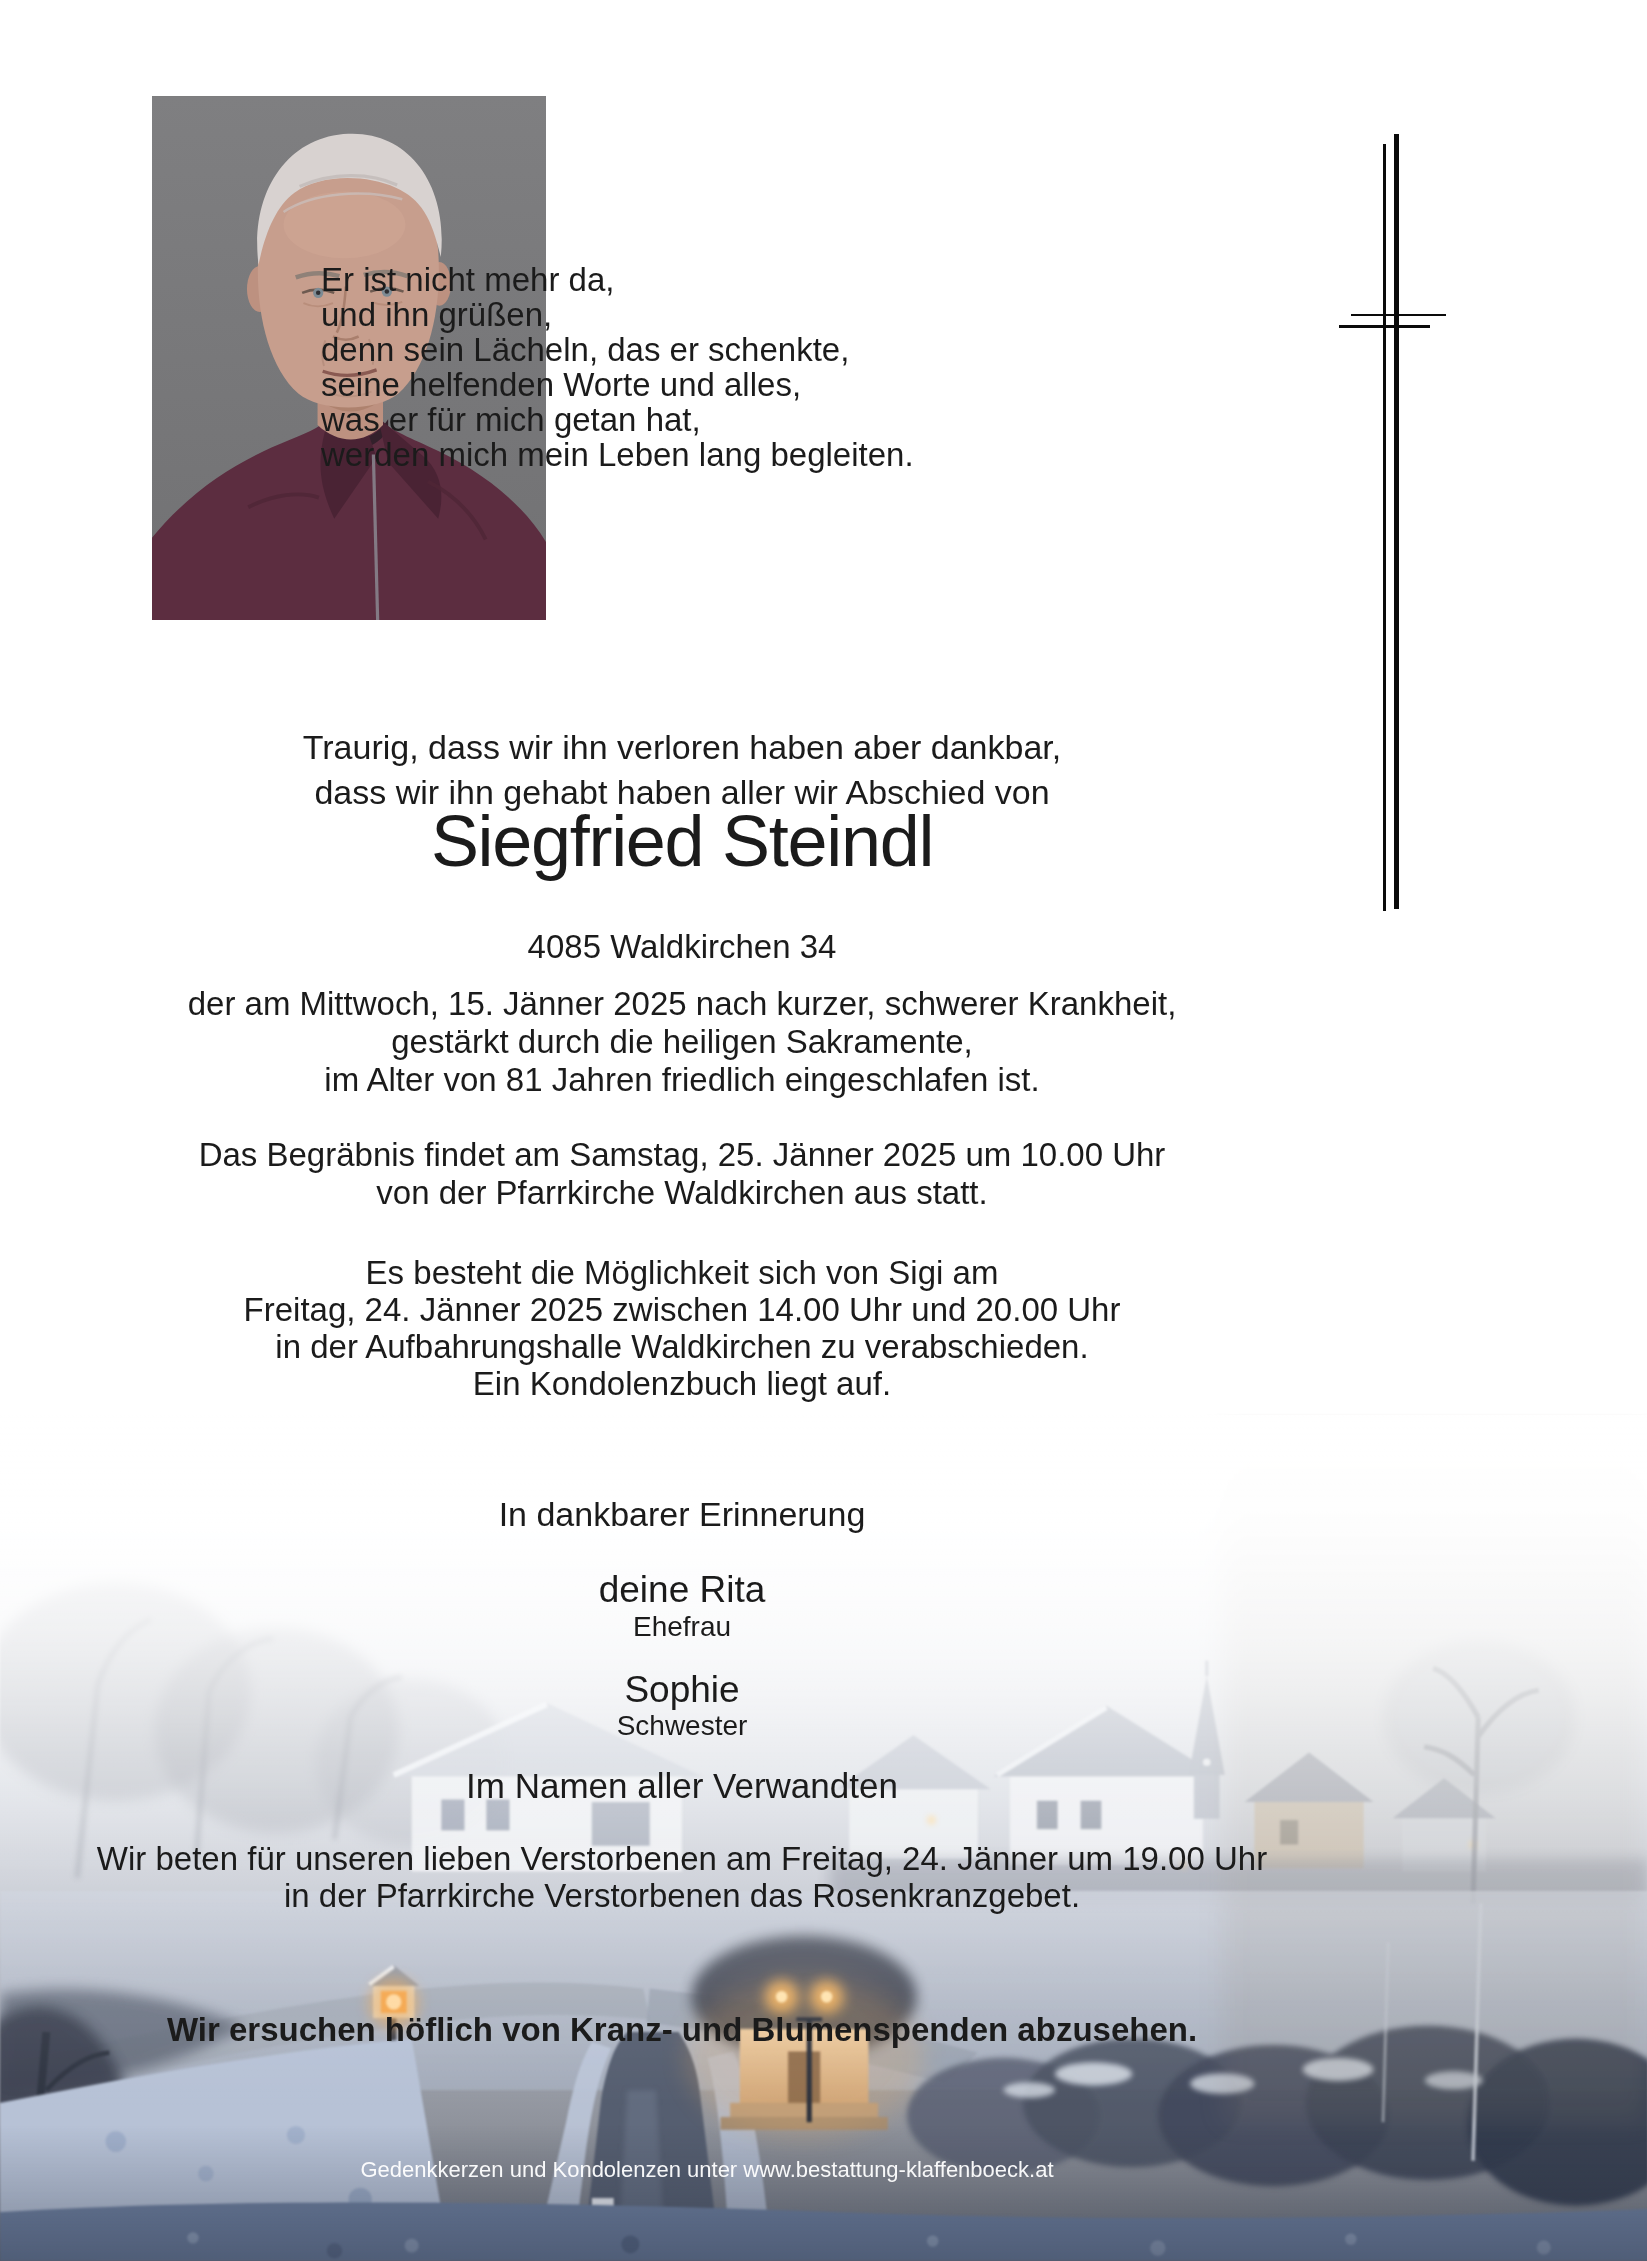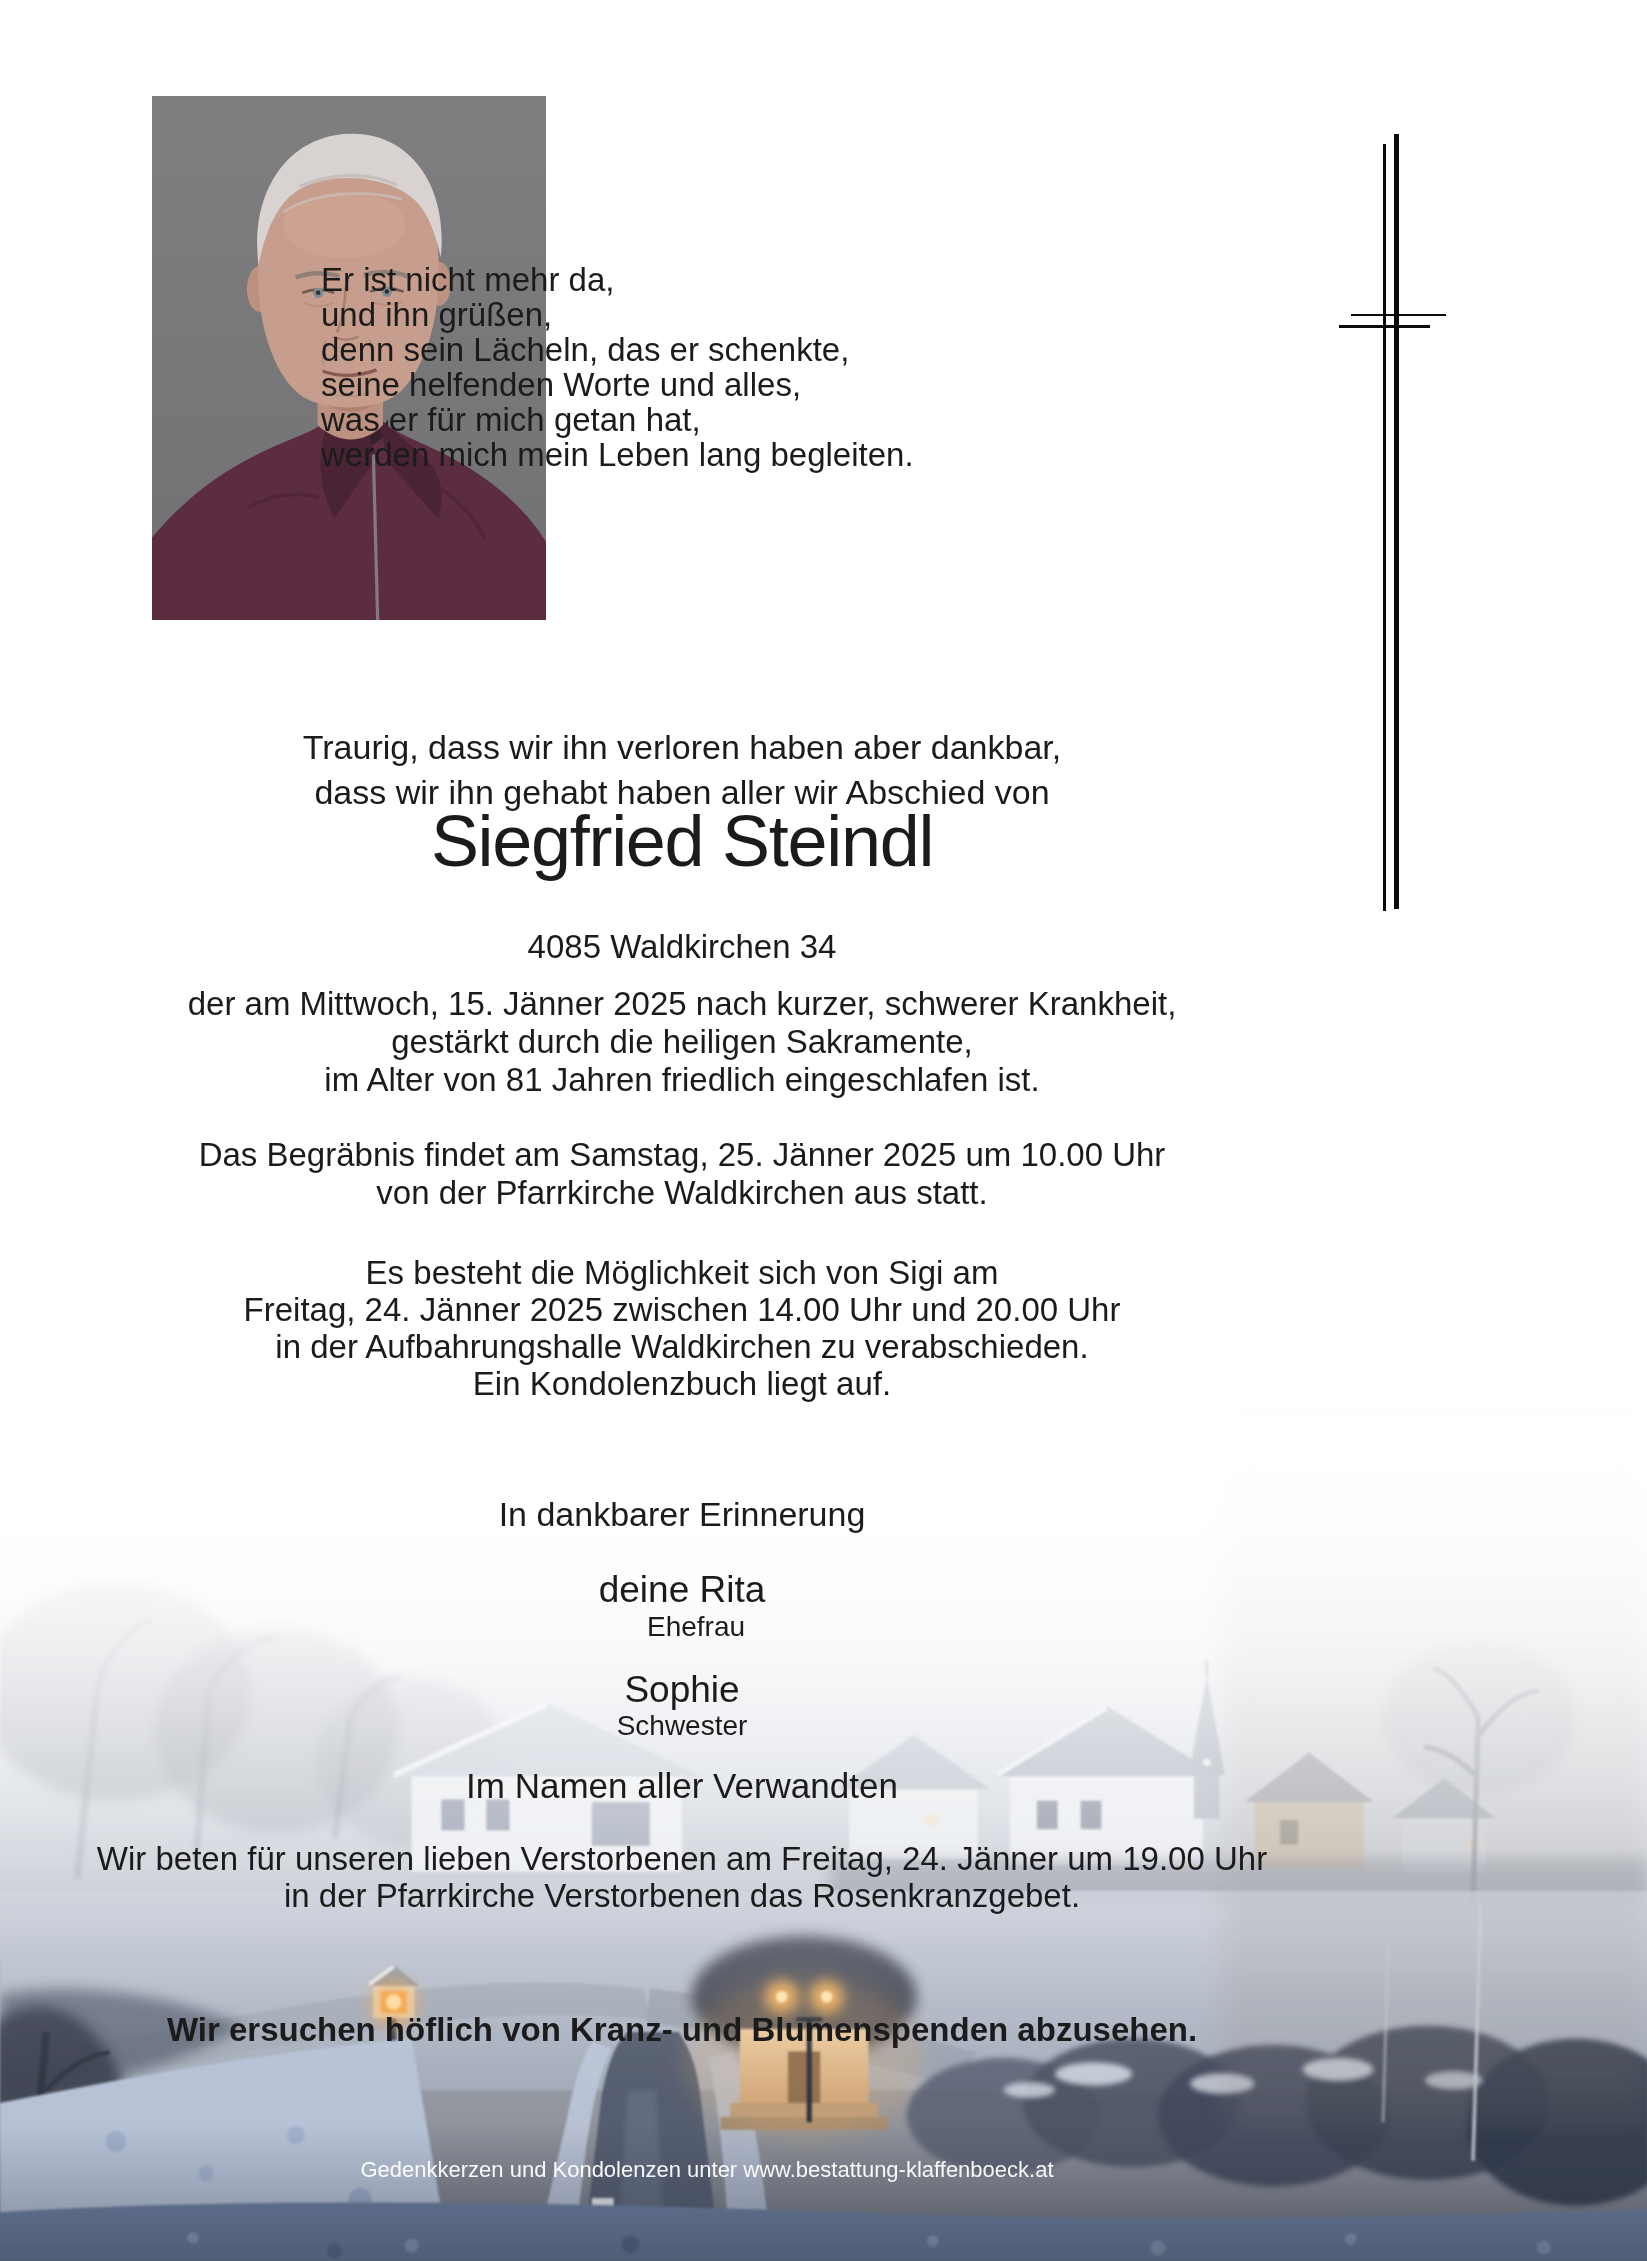--- a/index.html
+++ b/index.html
@@ -52,21 +52,21 @@
   .poem{position:absolute;top:262px;left:321px;width:1326px;text-align:left;
         font-size:33px;line-height:35px;}
   .intro{top:725px;font-size:34px;line-height:45px;}
   .name{top:803px;font-size:72px;letter-spacing:-1.3px;line-height:77px;}
   .address{top:929px;font-size:33px;line-height:35px;}
   .death{top:985px;font-size:33px;line-height:38px;}
   .funeral{top:1136px;font-size:33px;line-height:38px;}
   .farewell{top:1254px;font-size:33px;line-height:37px;}
   .remembrance{top:1496px;font-size:34px;line-height:36px;}
   .mourner-name1{top:1570px;font-size:37px;line-height:39px;}
-  .mourner-rel1{top:1612px;font-size:28px;line-height:30px;margin-left:14px;}
+  .mourner-rel1{top:1612px;font-size:28px;line-height:30px;}
   .mourner-name2{top:1670px;font-size:37px;line-height:39px;}
   .mourner-rel2{top:1711px;font-size:28px;line-height:30px;}
   .relatives{top:1767px;font-size:35px;line-height:37px;}
   .rosary{top:1840px;font-size:33px;line-height:37px;}
   .donations{top:2012px;font-size:33px;line-height:35px;font-weight:bold;}
   .footer{top:2156px;font-size:22px;line-height:28px;color:#ffffff;opacity:.95;padding-left:25px;}
 </style>
 </head>
 <body>
 

